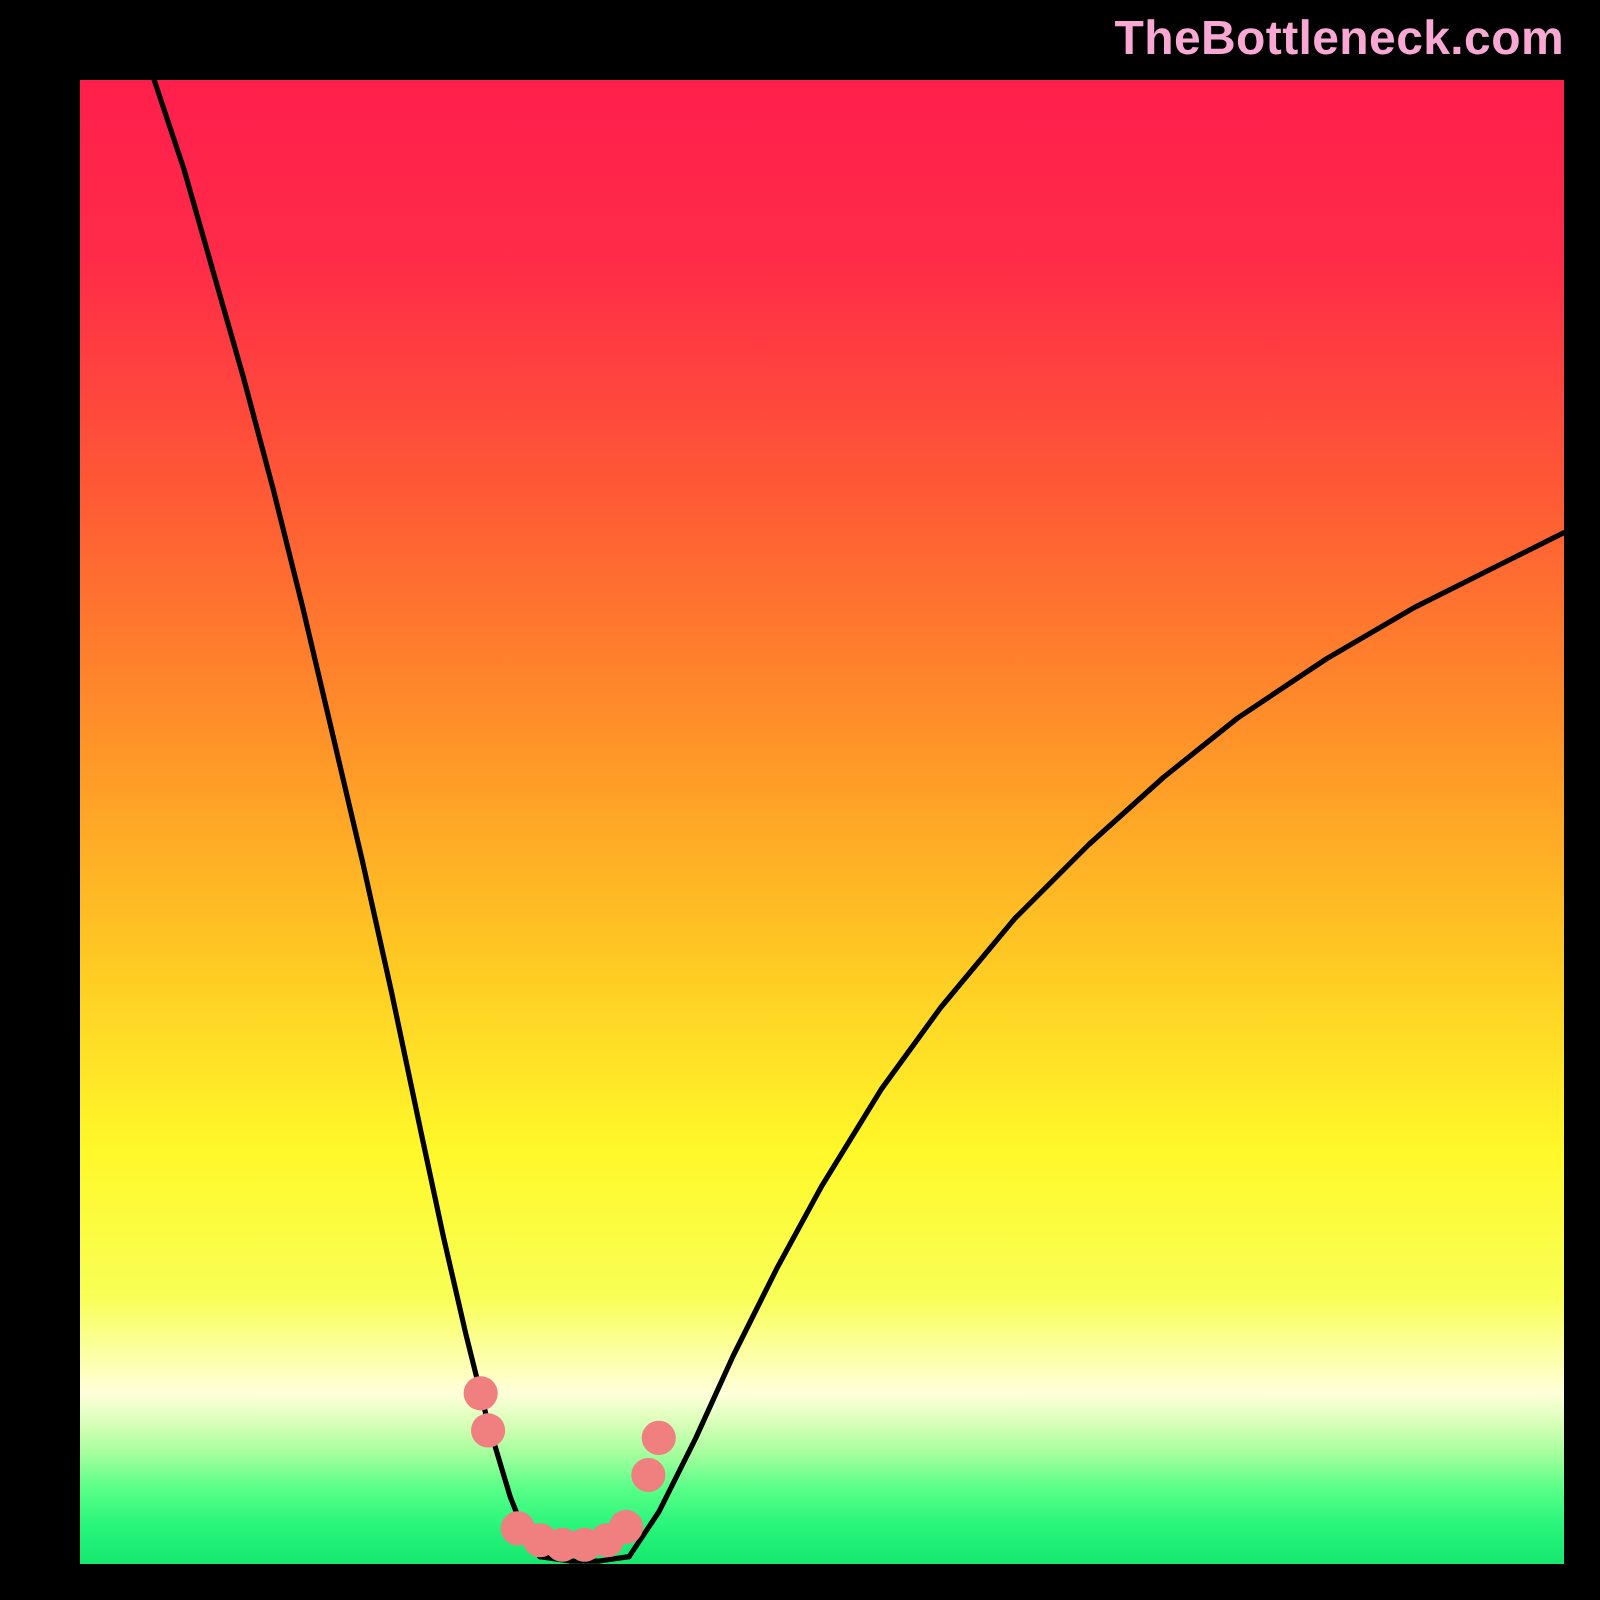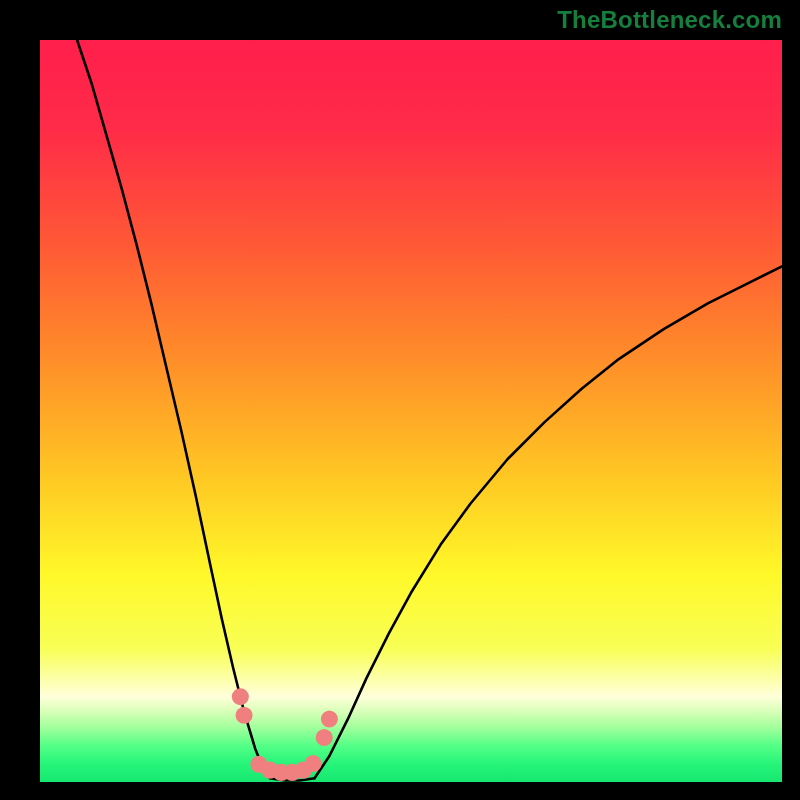--- a/index.html
+++ b/index.html
@@ -33,21 +33,21 @@
     width: 100%;
     height: 100%;
   }
   .watermark {
     position: absolute;
     top: 6px;
     right: 18px;
     font-family: Arial, Helvetica, sans-serif;
     font-size: 24px;
     font-weight: 600;
-    color: #15803d;
+    color: #f9a8d4;
     letter-spacing: 0.2px;
   }
   svg.curves {
     position: absolute;
     left: 0;
     top: 0;
     width: 100%;
     height: 100%;
   }
 </style>

